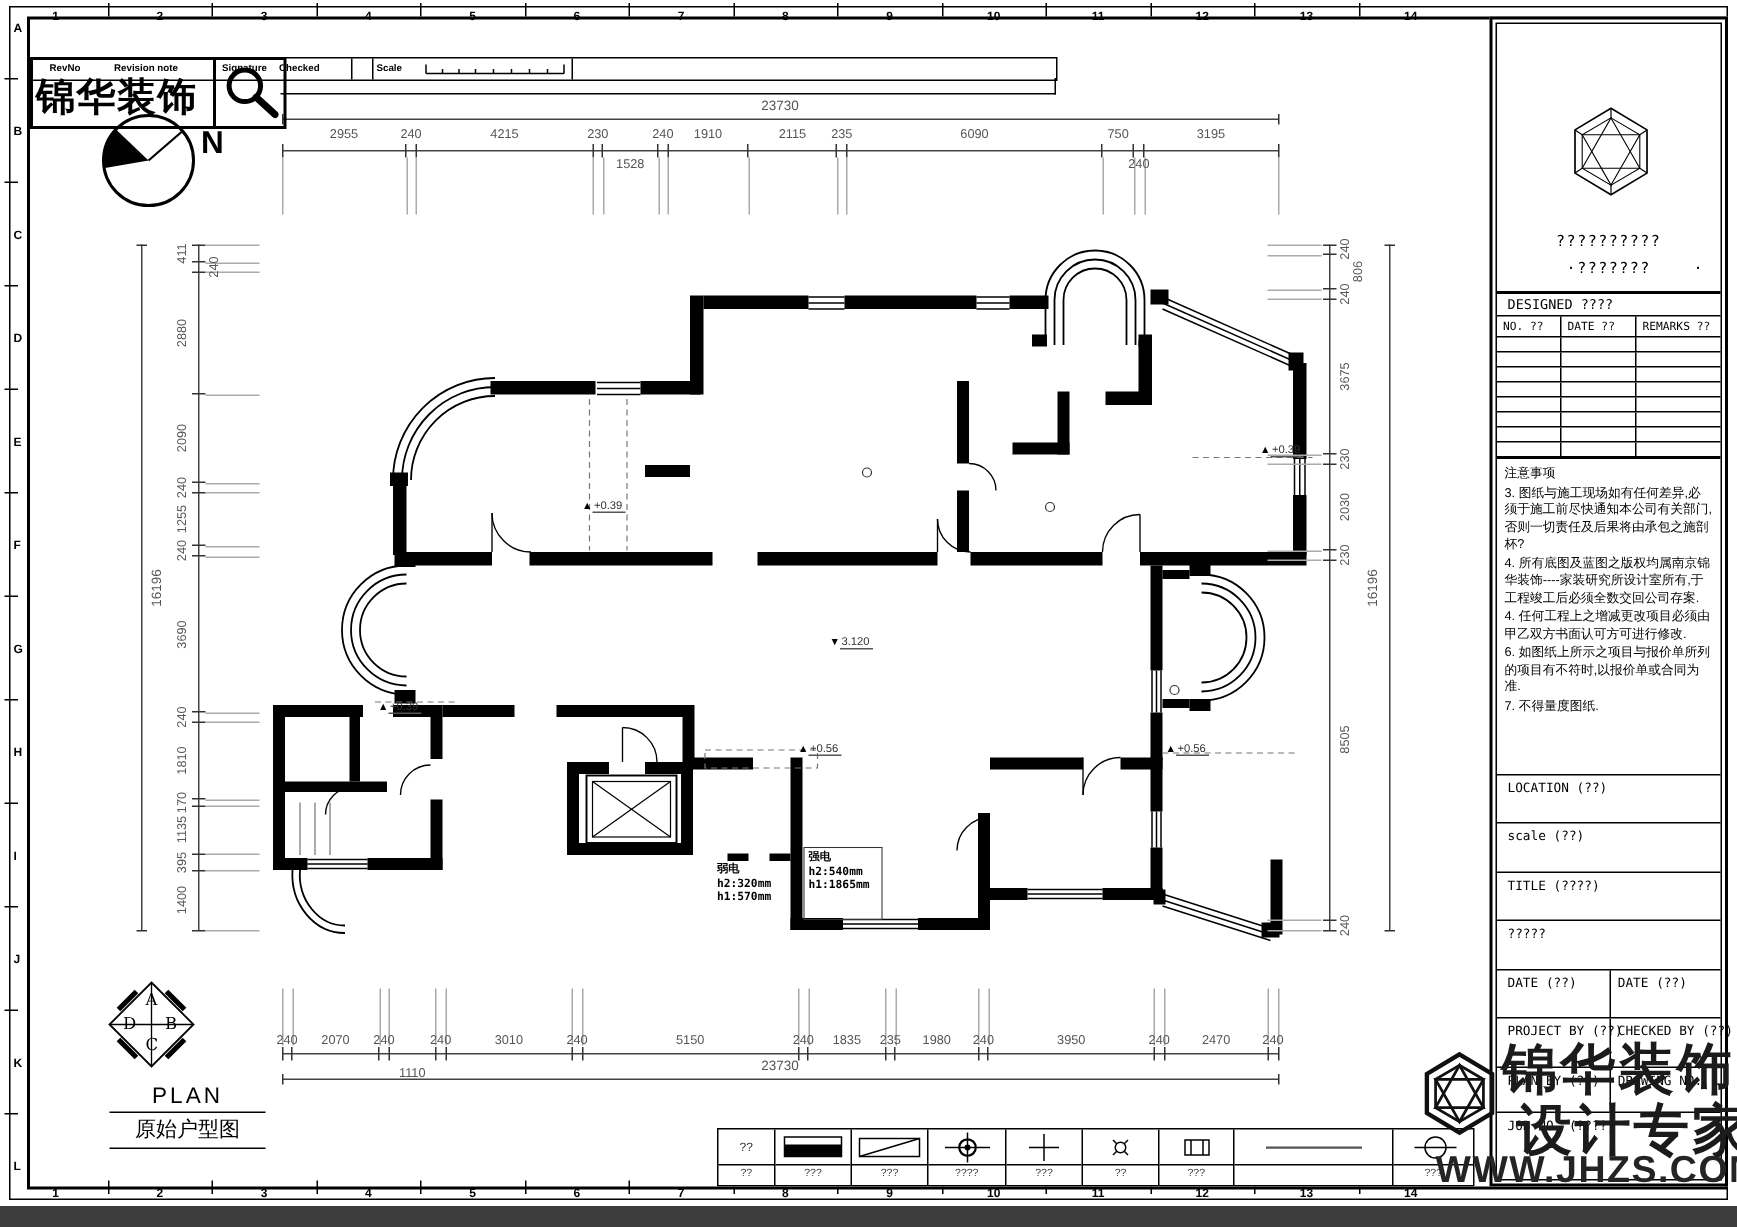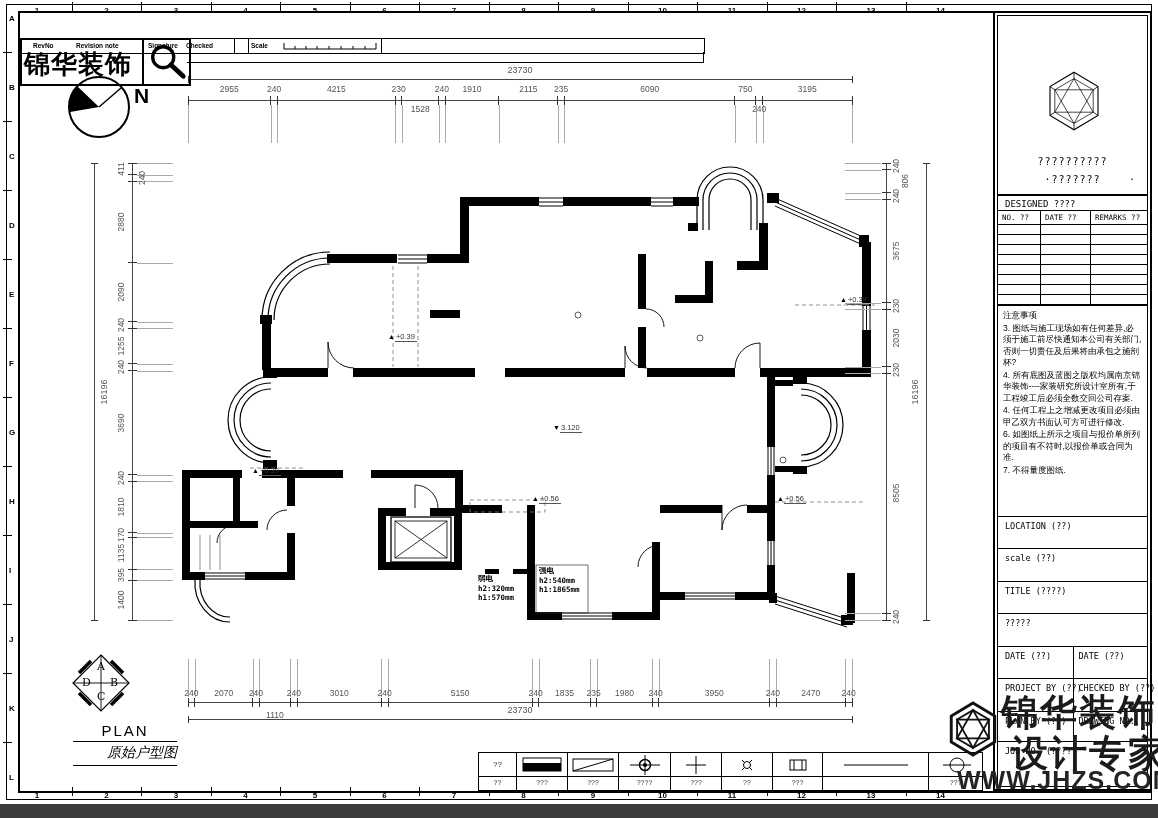--- a/index.html
+++ b/index.html
@@ -37,22 +37,22 @@
   .lvl{position:absolute;font-size:7px;color:#333;white-space:nowrap;z-index:4;}
   .lvl .tri{font-size:7px;color:#000;}
   .lvl .lvl-t{border-bottom:1px solid #555;padding:0 2px 0 1px;font-size:7.5px;}
   .elec{position:absolute;font-size:7.5px;font-weight:bold;font-family:"DejaVu Sans Mono",monospace;
         line-height:9.5px;z-index:4;white-space:nowrap;}
   
   .diamond{left:70px;top:652px;width:62px;height:62px;z-index:3;}
   .dletter{position:absolute;font-family:"DejaVu Serif",serif;font-size:11px;}
   .plan-en{left:73px;top:722px;width:104px;text-align:center;font-size:15px;letter-spacing:2px;
            border-bottom:1px solid #000;padding-bottom:2px;}
-  .plan-cn{left:73px;top:744px;width:104px;text-align:right;font-size:14px;
-           border-bottom:1px solid #000;padding-bottom:3px;font-style:italic;}
+  .plan-cn{left:73px;top:744px;width:104px;text-align:center;font-size:14px;
+           border-bottom:1px solid #000;padding-bottom:3px;}
   
   .legend{left:478px;top:752px;height:37px;border:1px solid #000;display:flex;background:#fff;z-index:2;}
   .lg{border-left:1px solid #000;display:flex;flex-direction:column;}
   .lg:first-child{border-left:none;}
   .lg .sym{height:23px;display:flex;align-items:center;justify-content:center;font-size:8px;color:#333;}
   .lg .lab{height:12px;border-top:1px solid #000;text-align:center;font-size:7px;color:#333;line-height:12px;}
   
   .tb{position:absolute;inset:2px;border:1px solid #000;font-family:"DejaVu Sans Mono",monospace;}
   .tb-sec{position:relative;border-top:1px solid #000;box-sizing:border-box;}
   .tb-sec.major{border-top:2px solid #000;}

